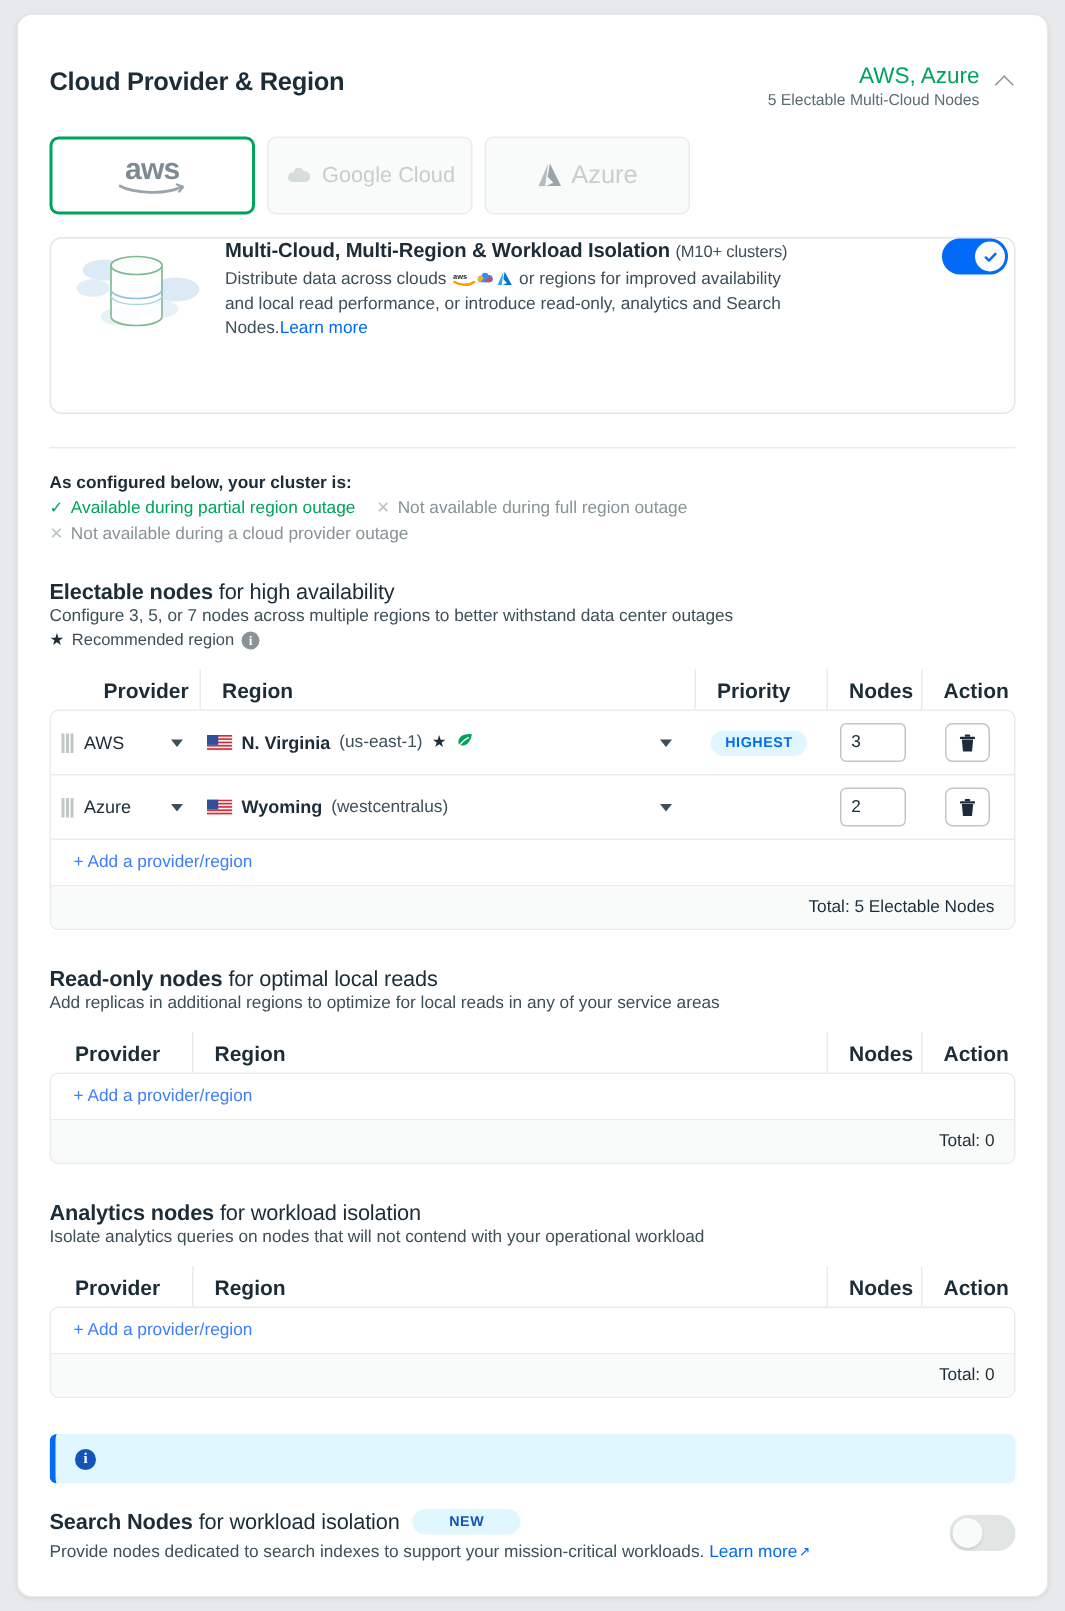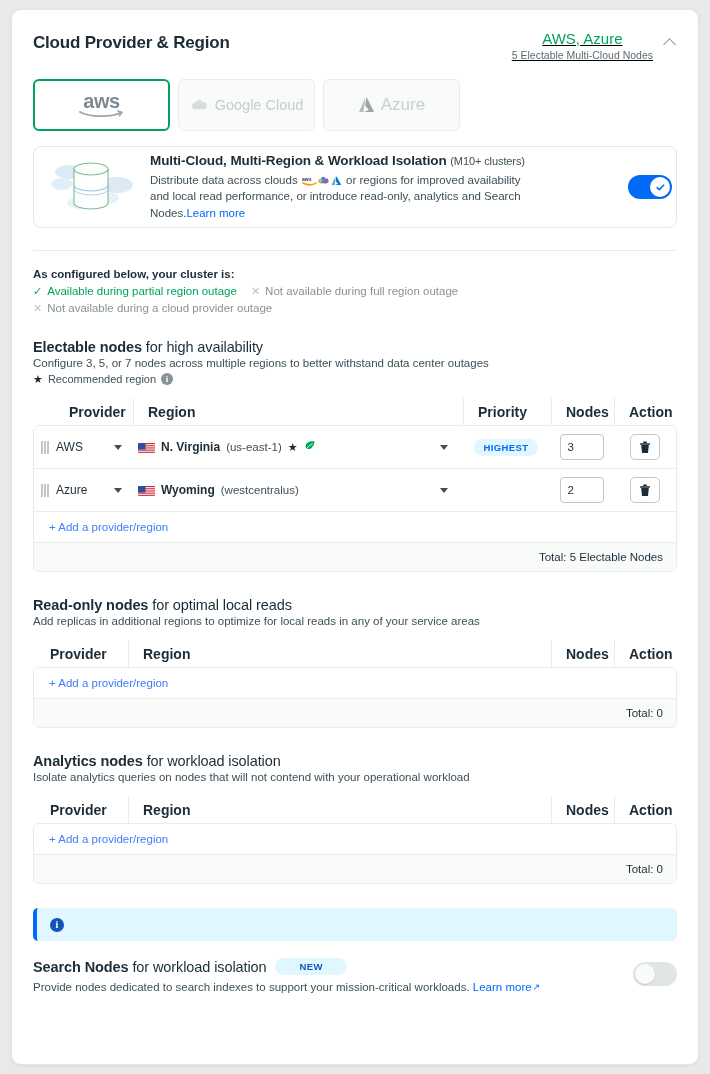--- a/index.html
+++ b/index.html
@@ -12,30 +12,30 @@
   .card {
     position: absolute;
     left: 11px; top: 9px;
     width: 688px; height: 1056px;
     background: #ffffff;
     border-radius: 10px;
     border: 1px solid #e4e6e8;
     box-shadow: 0 1px 3px rgba(0,0,0,0.07);
     overflow: hidden;
   }
-  .inner { padding: 20px 21px 0 21px; }
+  .inner { padding: 20px 21px 0 21px; margin-top: 12px; }
 
   
   .hdr { display: flex; align-items: flex-start; justify-content: space-between; }
   .hdr-title {
     font-size: 17px; font-weight: 700; color: #1c2d38;
     letter-spacing: -0.2px; padding-top: 3px;
   }
   .hdr-right { display: flex; align-items: flex-start; gap: 11px; }
-  .hdr-summary { text-align: center; text-decoration: underline; }
+  .hdr-summary { text-align: right; }
   .hdr-providers { font-size: 15px; color: #00a35c; font-weight: 400; line-height: 17px; }
   .hdr-nodes { font-size: 10.5px; color: #5c6c75; margin-top: 2px; line-height: 13px; }
   .chevron-up {
     width: 13px; height: 13px; margin-top: 6px; cursor: pointer;
     position: relative;
   }
   .chevron-up::before {
     content: ""; position: absolute; left: 1px; top: 4px;
     width: 8px; height: 8px;
     border-left: 1.7px solid #889397; border-top: 1.7px solid #889397;
@@ -54,23 +54,23 @@
   .tab.selected { border: 2px solid #00a35c; background: #ffffff; }
   .tab-aws-logo { display:flex; flex-direction:column; align-items:center; }
   .tab-aws-txt { font-size: 20px; font-weight: 700; color: #7d8a92; letter-spacing: -0.5px; line-height:18px;}
   .tab-gcp { display: flex; align-items: flex-start; gap: 6px; }
   .tab-gcp-txt { font-size: 14.5px; color: #c6cdd1; }
   .tab-az { display: flex; align-items: center; gap: 6px; }
   .tab-az-txt { font-size: 17px; color: #c9ced2; }
 
   
   .banner {
-    margin-top: 15px; height: 82px;
+    margin-top: 15px; height: 118px;
     border: 1px solid #e4e6e8; border-radius: 8px;
-    display: flex; align-items: center; padding: 0 4px 0 14px;
+    display: flex; align-items: flex-start; padding: 0 4px 0 14px;
   }
   .banner-art { width: 92px; flex: 0 0 92px; height: 72px; position: relative; }
   .banner-body { flex: 1; padding-left: 10px; }
   .banner-title { font-size: 13.5px; font-weight: 700; color: #1c2d38; letter-spacing: -0.1px; }
   .banner-title .sub { font-size: 11px; font-weight: 400; color: #3d4f58; }
   .banner-desc { font-size: 11.5px; color: #3d4f58; line-height: 16.5px; margin-top: 4px; max-width: 390px; }
   .banner-desc .lnk { color: #016bf8; text-decoration: none; cursor: pointer; }
   .mini-logos { display: inline-flex; align-items: center; gap: 1px; vertical-align: -2px; margin: 0 1px; }
   .toggle-on {
     width: 44px; height: 24px; border-radius: 12px; background: #016bf8;

